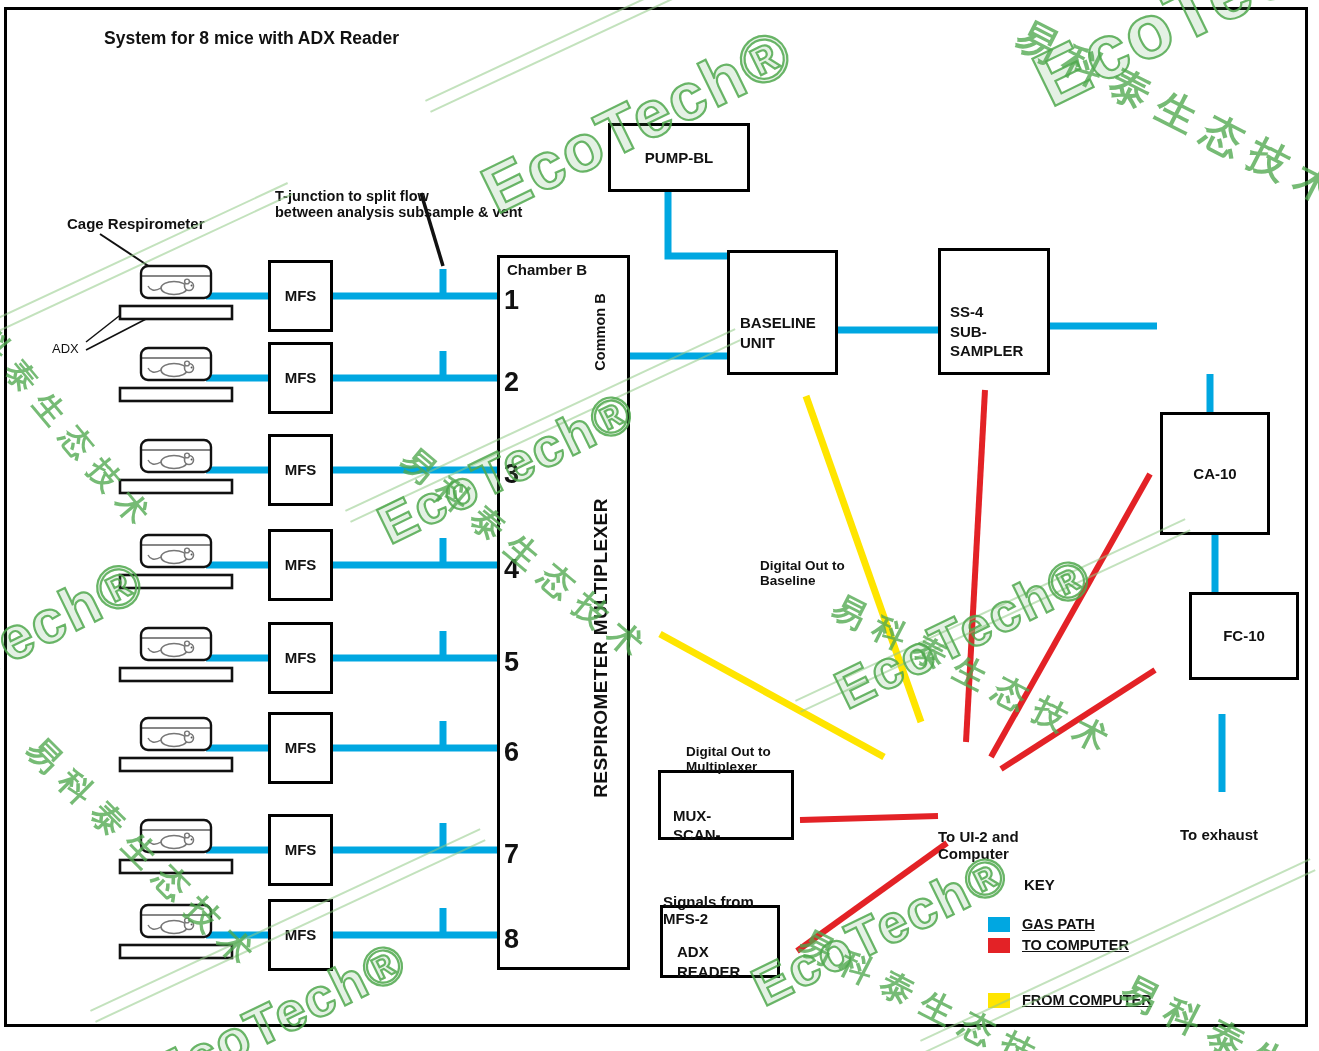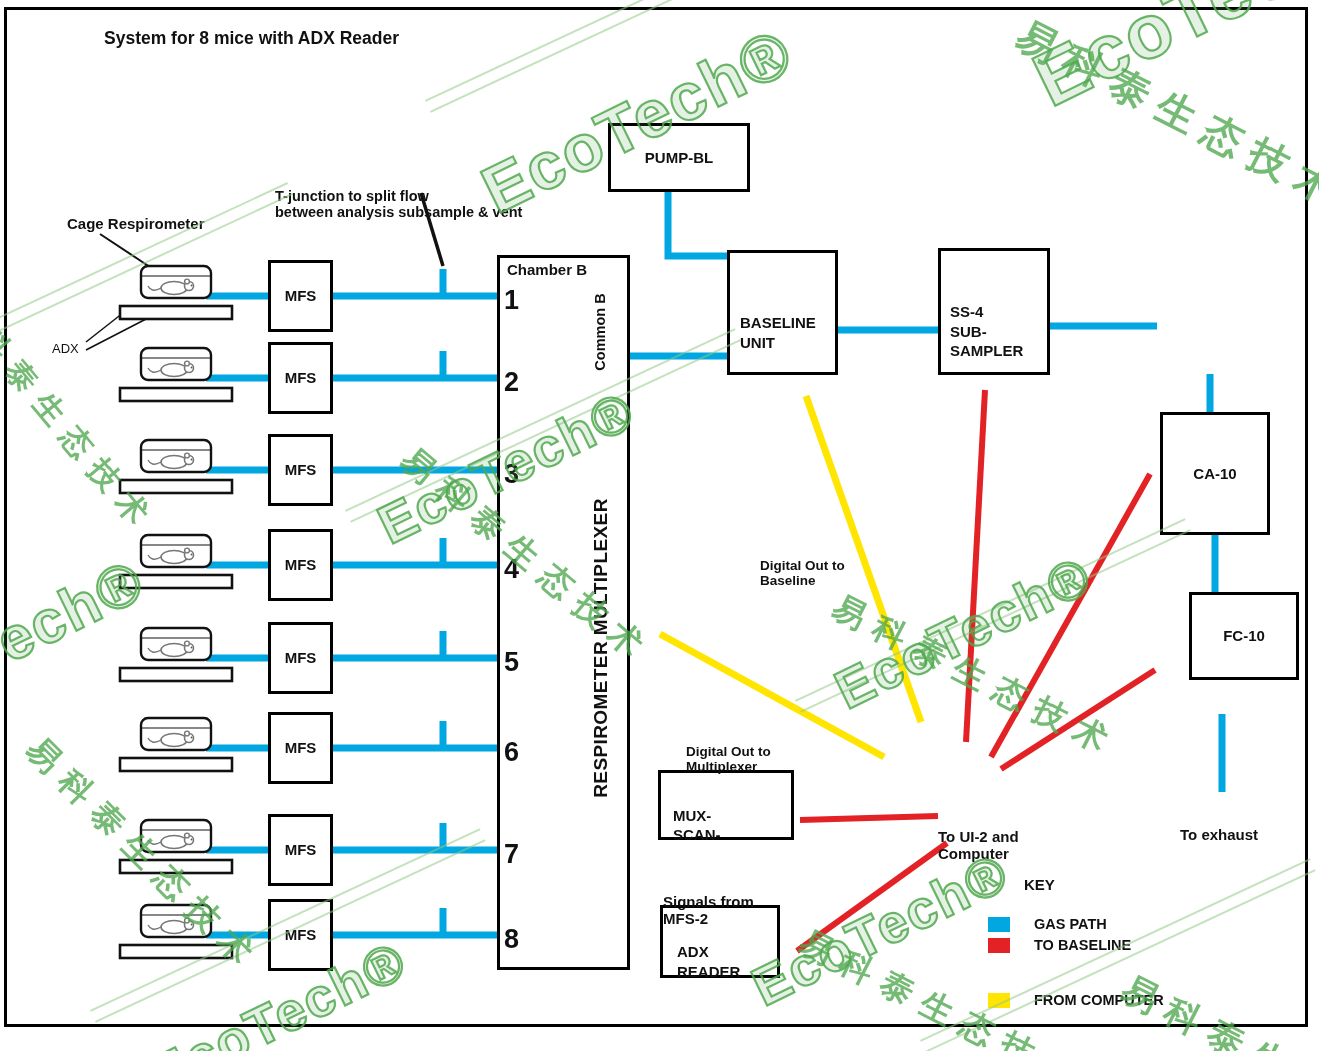--- a/index.html
+++ b/index.html
@@ -17,21 +17,21 @@
     position:absolute;z-index:2;background:#fff;border:3px solid #000;
     display:flex;align-items:center;justify-content:center;box-sizing:border-box;
   }
   .box.left{justify-content:flex-start;}
   .box-label{font-weight:bold;font-size:15px;line-height:1.3;}
   .pre{white-space:pre-line;margin-top:40px;}
   .lbl{position:absolute;z-index:3;font-weight:bold;color:#111;}
   .cage{position:absolute;z-index:2;width:118px;height:58px;}
   .chan{position:absolute;z-index:3;font-weight:bold;font-size:27px;line-height:30px;}
   .vtext{position:absolute;z-index:3;font-weight:bold;text-align:center;transform:rotate(-90deg);}
-  .key-row{position:absolute;z-index:3;display:flex;align-items:center;gap:24px;}
+  .key-row{position:absolute;z-index:3;display:flex;align-items:center;gap:12px;text-decoration:underline;}
   .swatch{width:22px;height:15px;display:inline-block;}
   .key-label{font-weight:bold;font-size:14.5px;}
   
   .wm{position:absolute;z-index:10;pointer-events:none;transform-origin:left top;white-space:nowrap;}
   .wm-brand{
     font-weight:800;letter-spacing:2px;
     color:rgba(88,170,84,0.16);
     -webkit-text-stroke:2.2px rgba(80,168,78,0.85);
   }
   .wm-cn{color:rgba(80,168,78,0.78);font-weight:600;letter-spacing:12px;}
@@ -254,21 +254,21 @@
 Computer</div>
   <div class="lbl" style="left:1180px;top:826px;font-size:15px;">To exhaust</div>
 
   <div class="lbl" style="left:1024px;top:876px;font-size:15px;">KEY</div>
   <div class="key-row" style="left:988px;top:916px;">
     <span class="swatch" style="background: rgb(0, 167, 225);"></span>
     <span class="key-label">GAS PATH</span>
   </div>
   <div class="key-row" style="left:988px;top:937px;">
     <span class="swatch" style="background: rgb(227, 34, 38);"></span>
-    <span class="key-label">TO BASELINE</span>
+    <span class="key-label">TO COMPUTER</span>
   </div>
   <div class="key-row" style="left:988px;top:992px;">
     <span class="swatch" style="background: rgb(255, 229, 0);"></span>
     <span class="key-label">FROM COMPUTER</span>
   </div>
 
   <div class="wm-stripe" style="left:425px;top:100px;width:380px;transform:rotate(-25deg);"></div>
   <div class="wm-stripe" style="left:-30px;top:330px;width:350px;transform:rotate(-25deg);"></div>
   <div class="wm-stripe" style="left:345px;top:510px;width:430px;transform:rotate(-25deg);"></div>
   <div class="wm-stripe" style="left:795px;top:700px;width:430px;transform:rotate(-25deg);"></div>

